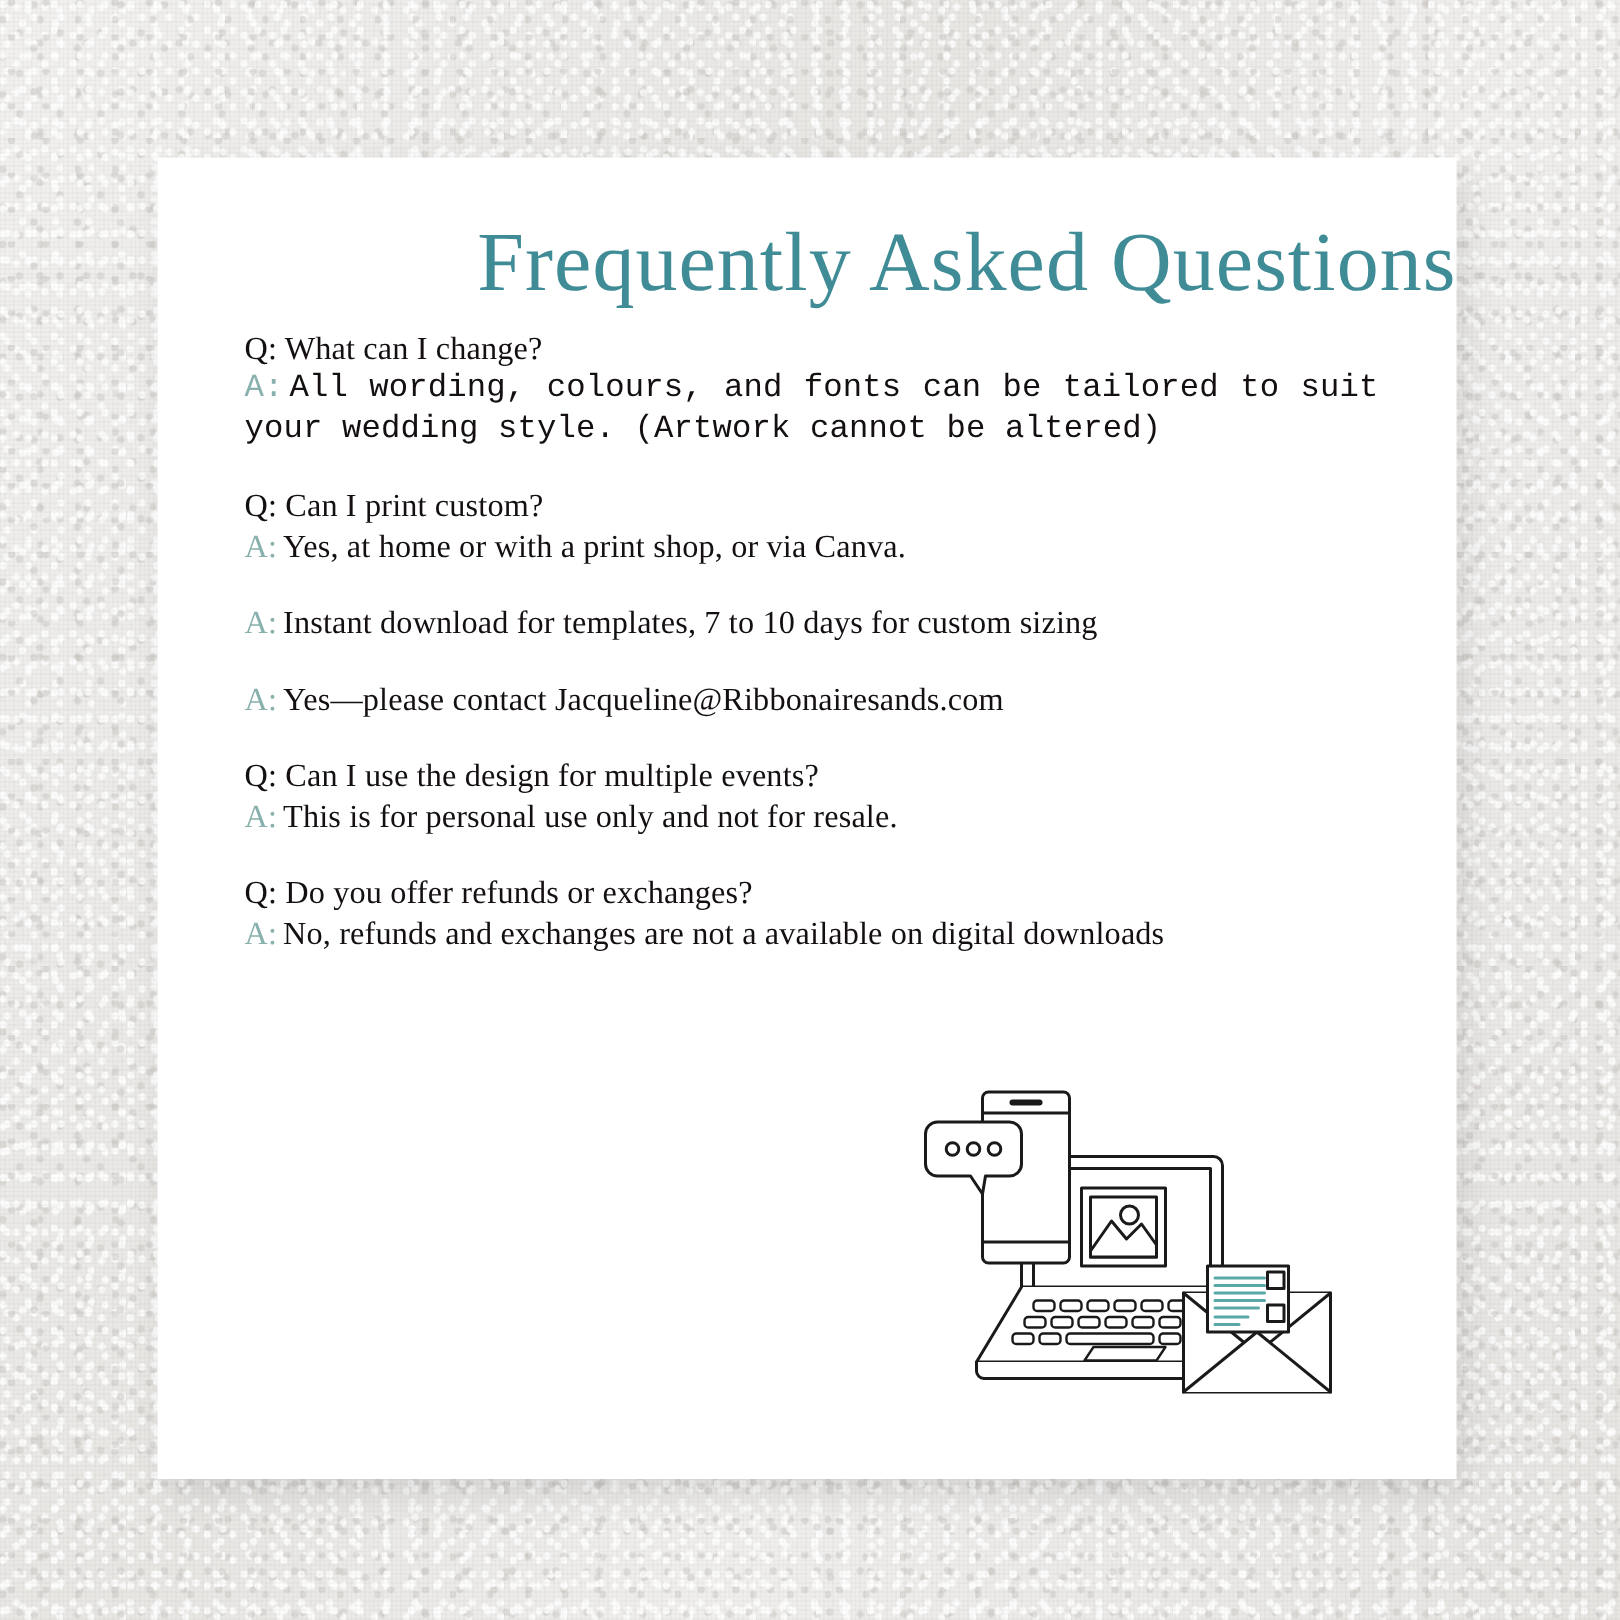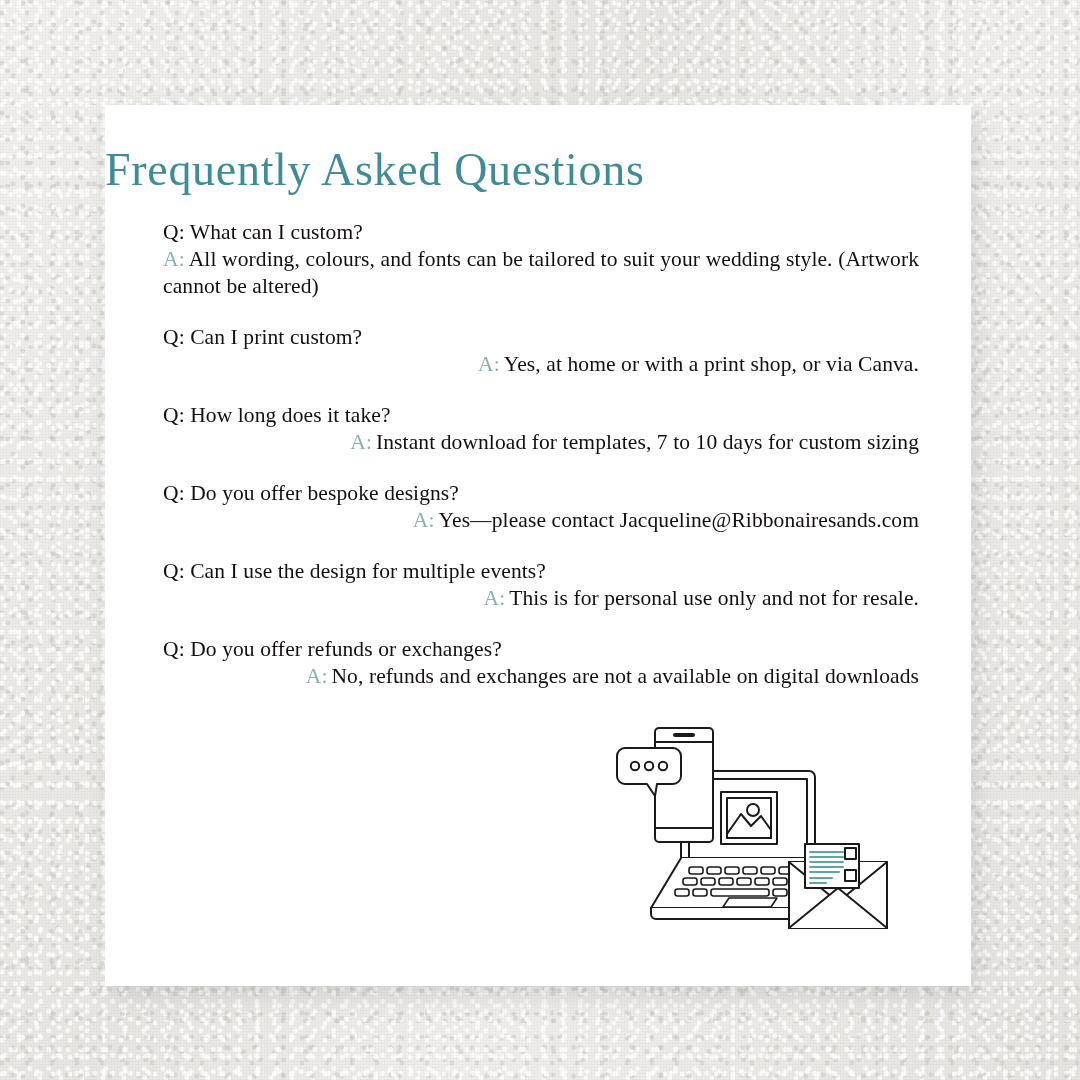--- a/index.html
+++ b/index.html
@@ -52,23 +52,23 @@
     left: 105px;
     top: 105px;
     width: 866px;
     height: 881px;
     background: #ffffff;
     box-shadow: 6px 10px 22px rgba(90,88,84,.16);
     overflow: hidden;
   }
 
   #card-title {
-    text-align: left;
+    text-align: right;
     color: #3f8b96;
-    font-size: 46px;
+    font-size: 56px;
     font-weight: 400;
     letter-spacing: .7px;
     margin: 0;
     padding-top: 38px;
     font-family: "Liberation Serif", "DejaVu Serif", serif;
   }
 
   #faq-list {
     position: absolute;
     left: 58px;
@@ -84,29 +84,29 @@
     font-size: 21.5px;
     line-height: 27px;
     letter-spacing: .1px;
     white-space: nowrap;
   }
   .a-line {
     color: #14100f;
     font-size: 21.5px;
     line-height: 27px;
     letter-spacing: .1px;
-    text-align: right;
   }
   .a-prefix {
     color: #88b0ad;
     margin-right: 4px;
   }
   .a-line.justified {
     text-align: justify;
     white-space: normal;
+    font-family: Liberation Mono, monospace;
   }
   .a-line.justified .a-body { text-align: justify; }
 
   
   #illustration {
     position: absolute;
     left: 506px;
     top: 617px;
     width: 290px;
     height: 220px;
@@ -118,37 +118,35 @@
 
 <div id="backdrop"></div>
 
 <div id="card">
 
   <h1 id="card-title">Frequently Asked Questions</h1>
 
   <div id="faq-list">
 
     <div class="faq-item">
-      <div class="q-line">Q: What can I custom?</div>
+      <div class="q-line">Q: What can I change?</div>
       <div class="a-line justified"><span class="a-prefix">A:</span><span class="a-body">All wording, colours, and fonts can be tailored to suit your wedding style. (Artwork cannot be altered)</span></div>
     </div>
 
     <div class="faq-item">
       <div class="q-line">Q: Can I print custom?</div>
       <div class="a-line"><span class="a-prefix">A:</span><span class="a-body">Yes, at home or with a print shop, or via Canva.</span></div>
     </div>
 
 
     <div class="faq-item">
-      <div class="q-line">Q: How long does it take?</div>
       <div class="a-line"><span class="a-prefix">A:</span><span class="a-body">Instant download for templates, 7 to 10 days for custom sizing</span></div>
     </div>
 
     <div class="faq-item">
-      <div class="q-line">Q: Do you offer bespoke designs?</div>
       <div class="a-line"><span class="a-prefix">A:</span><span class="a-body">Yes—please contact  Jacqueline@Ribbonairesands.com</span></div>
     </div>
 
     <div class="faq-item">
       <div class="q-line">Q: Can I use the design for multiple events?</div>
       <div class="a-line"><span class="a-prefix">A:</span><span class="a-body">This is for personal use only and not for resale.</span></div>
     </div>
 
     <div class="faq-item">
       <div class="q-line">Q: Do you offer refunds or exchanges?</div>

